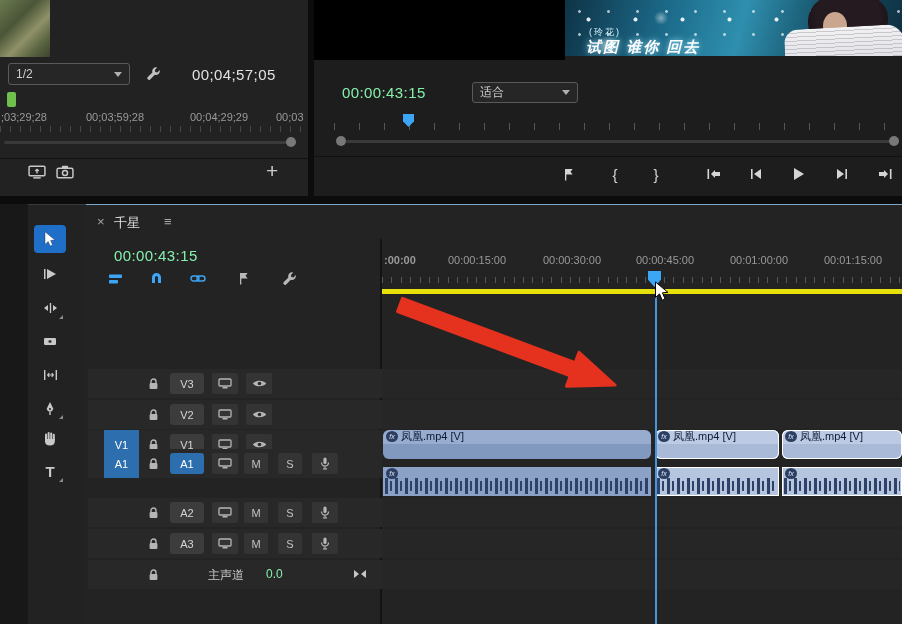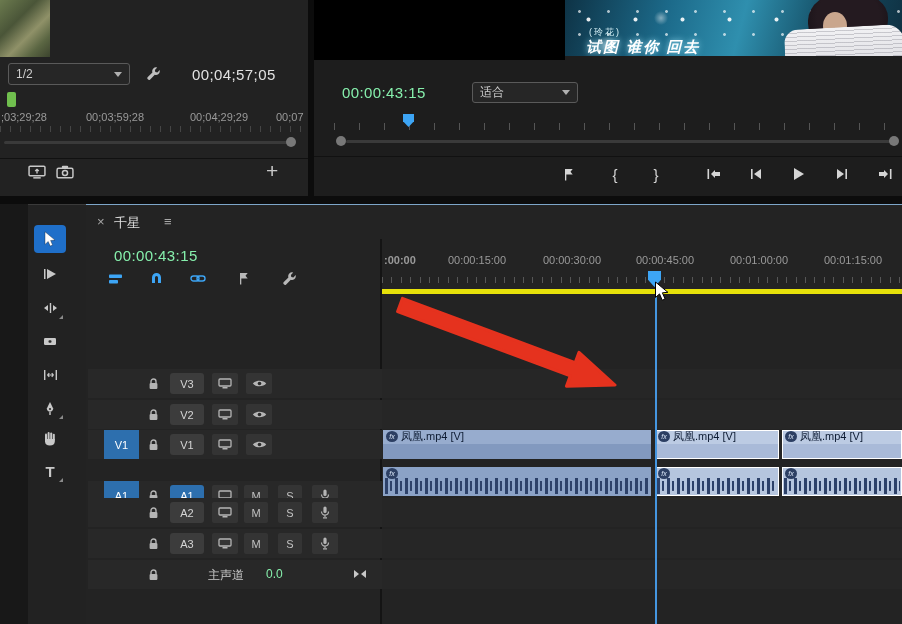--- a/index.html
+++ b/index.html
@@ -68,21 +68,21 @@
   .namebox{position:absolute;left:82px;top:4px;width:34px;height:21px;background:#3c3c3c;border-radius:3px;
      color:#d5d5d5;font-size:11px;display:flex;align-items:center;justify-content:center;}
   .namebox.tgt{background:#2d6fae;color:#fff;}
   .ibox{position:absolute;top:4px;width:26px;height:21px;background:#343434;border-radius:2px;
      display:flex;align-items:center;justify-content:center;color:#c2c2c2;font-size:11px;}
   .rlabel{position:absolute;top:49px;font-size:11px;color:#9a9a9a;transform:translateX(-50%);white-space:nowrap;}
   .tl-ticks{position:absolute;left:296px;top:72px;width:520px;height:6px;
      background-image:repeating-linear-gradient(90deg,#565656 0 1px,transparent 1px 9.4px);}
   .workbar{position:absolute;left:296px;top:84px;width:520px;height:5px;background:#e6e10a;}
   .clip{position:absolute;height:29px;box-sizing:border-box;overflow:hidden;
-     background:linear-gradient(180deg,#97acce 0 14px,#8299bf 14px);}
+     background:linear-gradient(180deg,#97acce 0 14px,#8299bf 14px);border-radius:6px;}
   .clip.sel{background:linear-gradient(180deg,#bccbe3 0 14px,#a9bad8 14px);box-shadow:inset 0 0 0 1px #fff;}
   .clip-head{display:flex;align-items:center;gap:3px;height:13px;padding-left:3px;}
   .fxb{flex:0 0 auto;width:12px;height:11px;border-radius:50%;background:#2c3f63;color:#d8e4f6;
      font-size:7px;font-style:italic;display:flex;align-items:center;justify-content:center;}
   .cliplabel{font-size:11px;color:#0e1c33;white-space:nowrap;}
   .aclip{position:absolute;height:29px;box-sizing:border-box;overflow:hidden;background:#8ba2c6;}
   .aclip.sel{background:#b5c5de;box-shadow:inset 0 0 0 1px #fff;}
   .wave{position:absolute;left:2px;right:2px;top:11px;bottom:2px;
      background-image:repeating-linear-gradient(90deg,#2d4169 0 2px,transparent 2px 5px),
                       repeating-linear-gradient(90deg,#2d4169 0 3px,transparent 3px 10px);
@@ -111,21 +111,21 @@
         </svg>
     </span>
 
     <span class="abs tc" style="left:192px;top:66px;color:#e2e2e2;">00;04;57;05</span>
 
     <div class="abs" style="left:7px;top:92px;width:9px;height:15px;background:#70bf4e;border-radius:2px;"></div>
 
     <span class="rlab" style="left:1px;top:111px;">;03;29;28</span>
     <span class="rlab" style="left:86px;top:111px;">00;03;59;28</span>
     <span class="rlab" style="left:190px;top:111px;">00;04;29;29</span>
-    <span class="rlab" style="left:276px;top:111px;">00;07</span>
+    <span class="rlab" style="left:276px;top:111px;">00;03</span>
     <div class="abs ticks" style="left:0;top:126px;width:302px;height:6px;opacity:.7;"></div>
 
     <div class="hbar" style="left:4px;top:141px;width:290px;"></div>
     <div class="knob" style="left:286px;top:137px;"></div>
 
     <div class="divline" style="left:0;top:158px;width:308px;height:1px;"></div>
 
     <span class="abs icbtn" style="left:28px;top:164px;">
       <svg width="18" height="15" viewBox="0 0 17 14">
           <rect x="1" y="2" width="15" height="9" rx="1" fill="none" stroke="#c8c8c8" stroke-width="1.4"></rect>
@@ -364,21 +364,21 @@
             <rect x="4.5" y="9" width="5" height="1.5" fill="#b5b5b5"></rect>
           </svg>
         </span>
       <span class="ibox" style="left:158px;">
           <svg width="15" height="9" viewBox="0 0 15 9">
             <path d="M.8 4.5C3.5.8 11.5.8 14.2 4.5 11.5 8.2 3.5 8.2.8 4.5Z" fill="#b5b5b5"></path>
             <circle cx="7.5" cy="4.5" r="1.8" fill="#2a2a2a"></circle>
           </svg>
         </span>
     </div>
-    <div class="trow" style="top:276px;">
+    <div class="trow" style="top:244px;">
       <span class="badge">A1</span>
       <span class="lockbox"><svg width="11" height="13" viewBox="0 0 11 13">
             <path d="M3 5V3.5a2.5 2.5 0 0 1 5 0V5" fill="none" stroke="#b5b5b5" stroke-width="1.4"></path>
             <rect x="1.6" y="5" width="7.8" height="6" rx="1" fill="#b5b5b5"></rect>
           </svg></span>
       <span class="namebox tgt">A1</span>
       <span class="ibox" style="left:124px;">
           <svg width="14" height="11" viewBox="0 0 14 11">
             <rect x="1" y="1" width="12" height="7" rx="1" fill="none" stroke="#b5b5b5" stroke-width="1.3"></rect>
             <rect x="4.5" y="9" width="5" height="1.5" fill="#b5b5b5"></rect>

